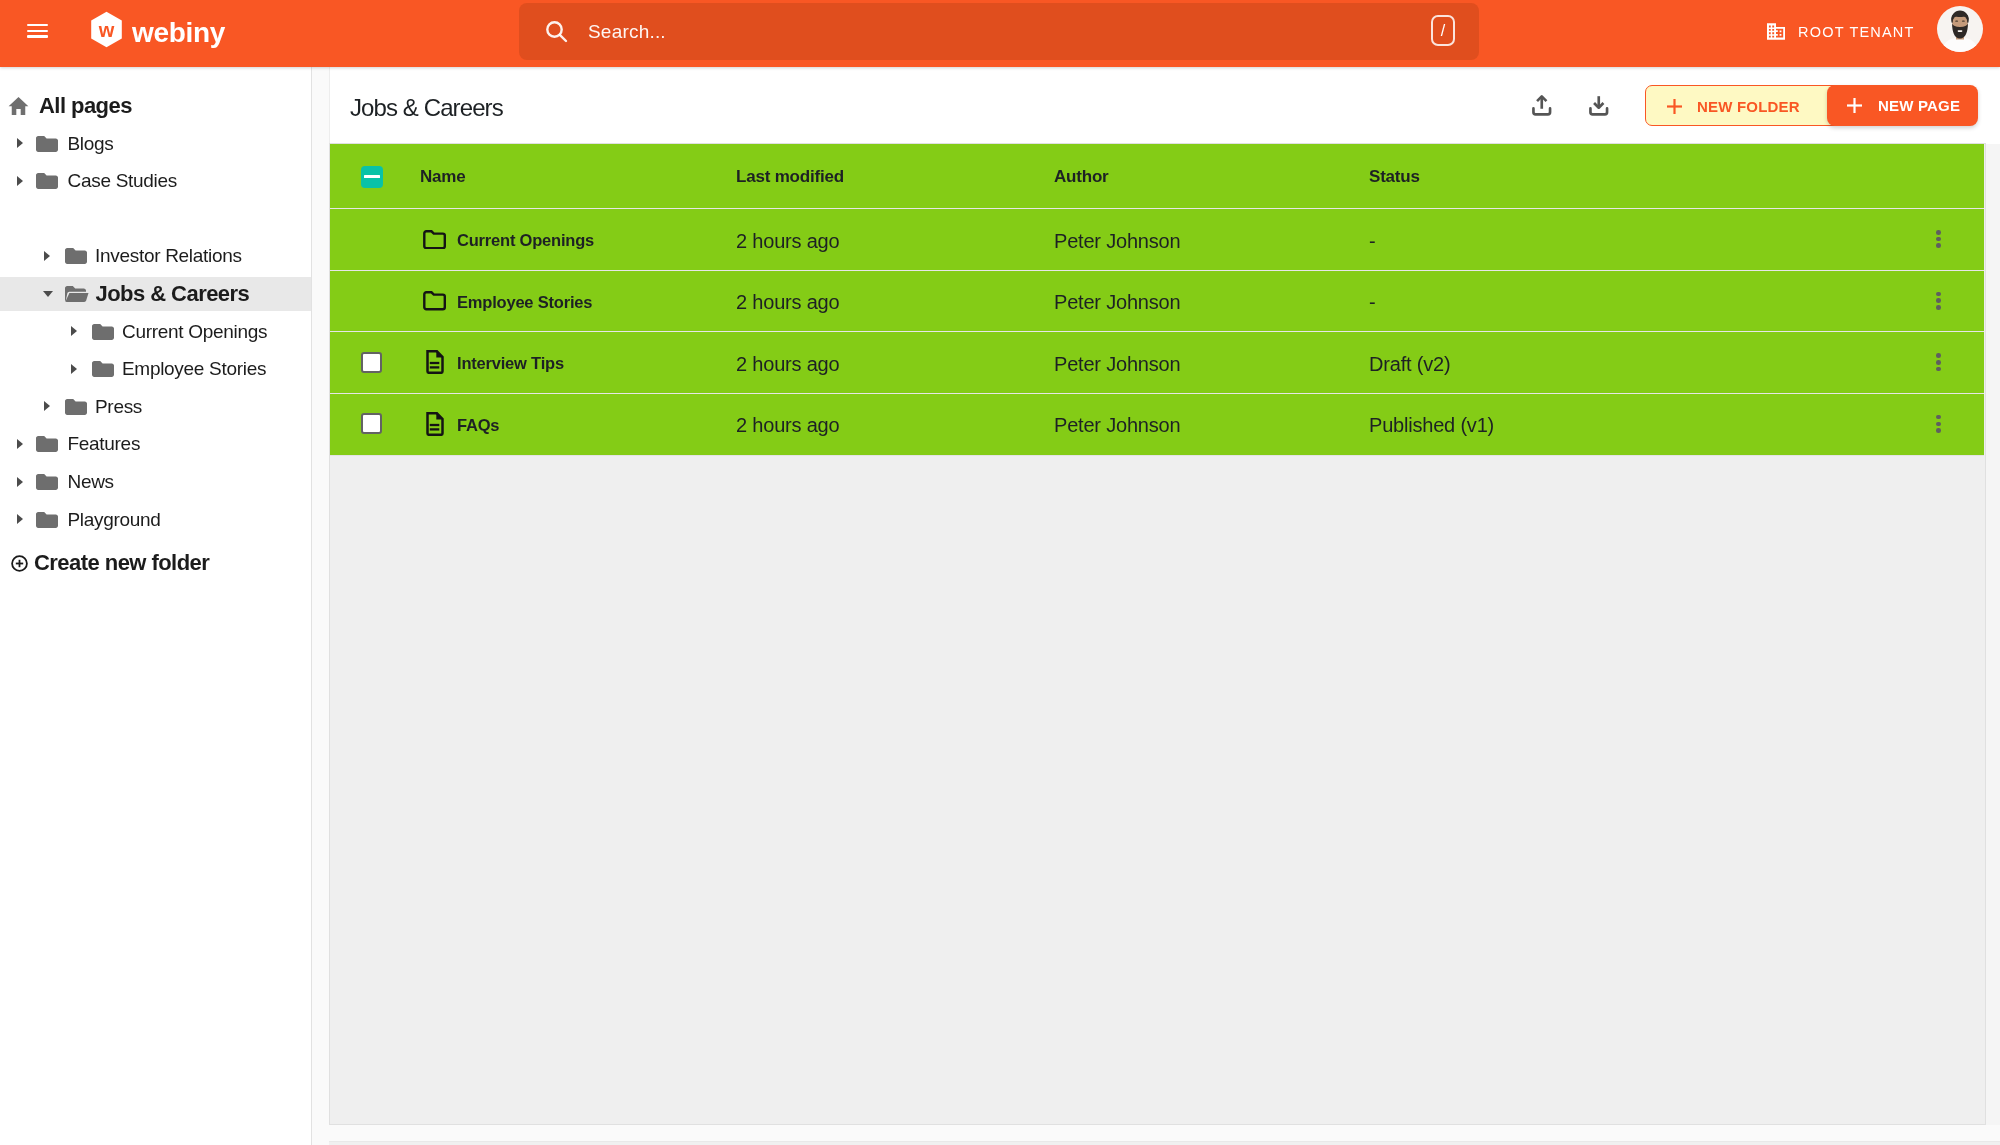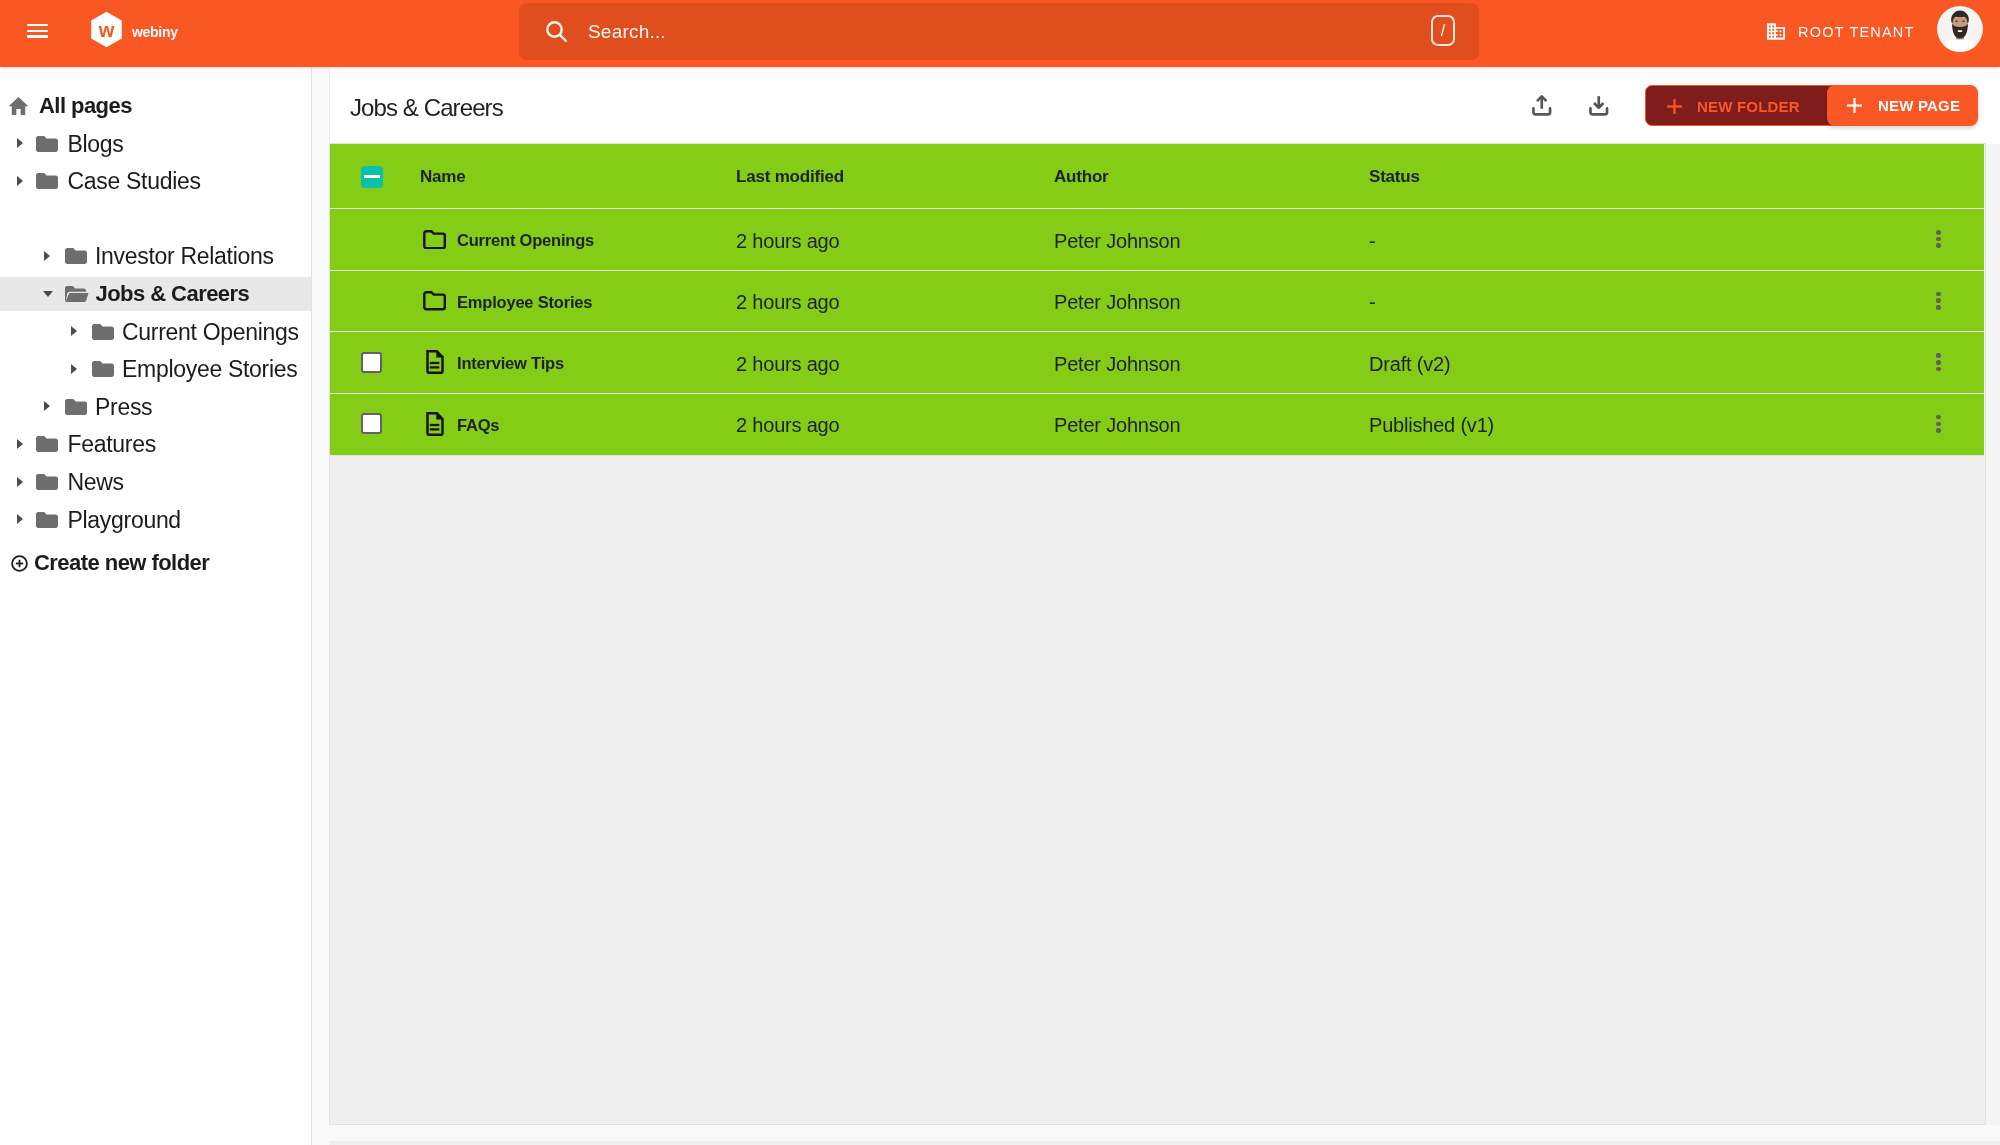--- a/index.html
+++ b/index.html
@@ -7,28 +7,28 @@
 body { font-family:"Liberation Sans", sans-serif; position:relative; background:#fff; overflow:hidden; }
 .abs { position:absolute; }
 
 
 #topbar { position:absolute; left:0; top:0; width:2000px; height:67px; background:#f95724; box-shadow:0 1px 3px rgba(0,0,0,.18); z-index:5; }
 .hbar { position:absolute; left:26.6px; width:21.6px; height:2.3px; background:#fff; border-radius:1px; }
 #searchbox { position:absolute; left:519px; top:3px; width:960px; height:57px; background:#e04e1e; border-radius:8px; }
 #searchtxt { position:absolute; left:588px; top:0; height:57px; line-height:63px; font-size:19px; color:rgba(255,255,255,.95); letter-spacing:0.2px; }
 #slashkey { position:absolute; left:1431px; top:15px; width:24px; height:31px; border:2px solid rgba(255,255,255,.85); border-radius:7px; color:#fff; font-size:16px; text-align:center; line-height:28px; }
 #roottenant { position:absolute; left:1798px; top:0; height:67px; line-height:64px; font-size:14.5px; color:#fff; letter-spacing:1.2px; }
-#logotxt { position:absolute; left:132px; top:0; height:67px; line-height:65px; font-size:14px; font-weight:bold; color:#fff; letter-spacing:-0.3px; }
+#logotxt { position:absolute; left:132px; top:0; height:67px; line-height:65px; font-size:28px; font-weight:bold; color:#fff; letter-spacing:-0.3px; }
 
 
 #sidebar { position:absolute; left:0; top:67px; width:312px; height:1078px; background:#fff; border-right:1px solid #e2e2e2; z-index:2; }
 #gutter { position:absolute; left:312px; top:67px; width:17px; height:1078px; background:#fafafa; }
 .trow { position:absolute; left:0; width:311px; height:34px; }
 .trow.sel { background:#e8e8e8; }
-.titm { position:absolute; top:0; height:34px; line-height:34px; font-size:23px; color:#1c1c1c; letter-spacing:-0.3px; white-space:nowrap; }
+.titm { position:absolute; top:0; height:34px; line-height:34px; font-size:19px; color:#1c1c1c; letter-spacing:-0.3px; white-space:nowrap; }
 .titm.b { font-weight:bold; font-size:22px; letter-spacing:-0.55px; }
 .tri-r { position:absolute; width:0; height:0; border-top:5.5px solid transparent; border-bottom:5.5px solid transparent; border-left:6.5px solid #4c4c4c; top:11.5px; }
 .tri-d { position:absolute; width:0; height:0; border-left:5.5px solid transparent; border-right:5.5px solid transparent; border-top:6.5px solid #4c4c4c; top:14px; }
 .fold { position:absolute; top:8px; }
 
 
 #main { position:absolute; left:329px; top:67px; width:1671px; height:1078px; background:#fff; }
 #title { position:absolute; left:21px; top:26.5px; font-size:24px; color:#1d2124; letter-spacing:-0.9px; }
 #graybox { position:absolute; left:0; top:76px; width:1657px; height:982px; background:#efefef; border:1px solid #e0e0e0; }
 #rightstrip { position:absolute; left:1657px; top:77px; width:14px; height:981px; background:#f5f5f5; }
@@ -40,21 +40,21 @@
 .hlabel { font-size:17px; font-weight:bold; letter-spacing:-0.2px; }
 .ncell { font-size:16.5px; font-weight:bold; letter-spacing:-0.2px; }
 .bcell { font-size:20px; letter-spacing:-0.2px; }
 .ckbox { position:absolute; width:21px; height:21px; border:2.2px solid #636363; border-radius:3px; background:#fff; }
 #headck { position:absolute; left:31px; top:22px; width:22px; height:21.5px; background:#09c2a7; border-radius:4px; }
 #headck div { position:absolute; left:2.7px; top:9.2px; width:16.6px; height:3.1px; background:#fff; border-radius:0.5px; }
 .kebab { position:absolute; left:1606px; }
 .kdot { position:absolute; left:0; width:4.6px; height:4.6px; border-radius:50%; background:#5f5f5f; }
 
 
-#btnfolder { position:absolute; left:1316px; top:18px; width:196px; height:41px; border:1.5px solid #f95724; border-radius:7px; background:#7f1d1d; }
+#btnfolder { position:absolute; left:1316px; top:18px; width:196px; height:41px; border:1.5px solid #f95724; border-radius:7px; background:#fef9c3; }
 #btnpage { position:absolute; left:1498px; top:18px; width:151px; height:41px; background:#f95724; border-radius:8px; box-shadow:0 2px 4px rgba(0,0,0,.18); }
 .btntxt { position:absolute; top:0; height:41px; line-height:42px; font-size:15px; font-weight:bold; letter-spacing:0.2px; white-space:nowrap; }
 </style>
 </head>
 <body>
 
 <div id="topbar">
   <div class="hbar" style="top:23.5px"></div>
   <div class="hbar" style="top:29.5px"></div>
   <div class="hbar" style="top:35.3px"></div>

